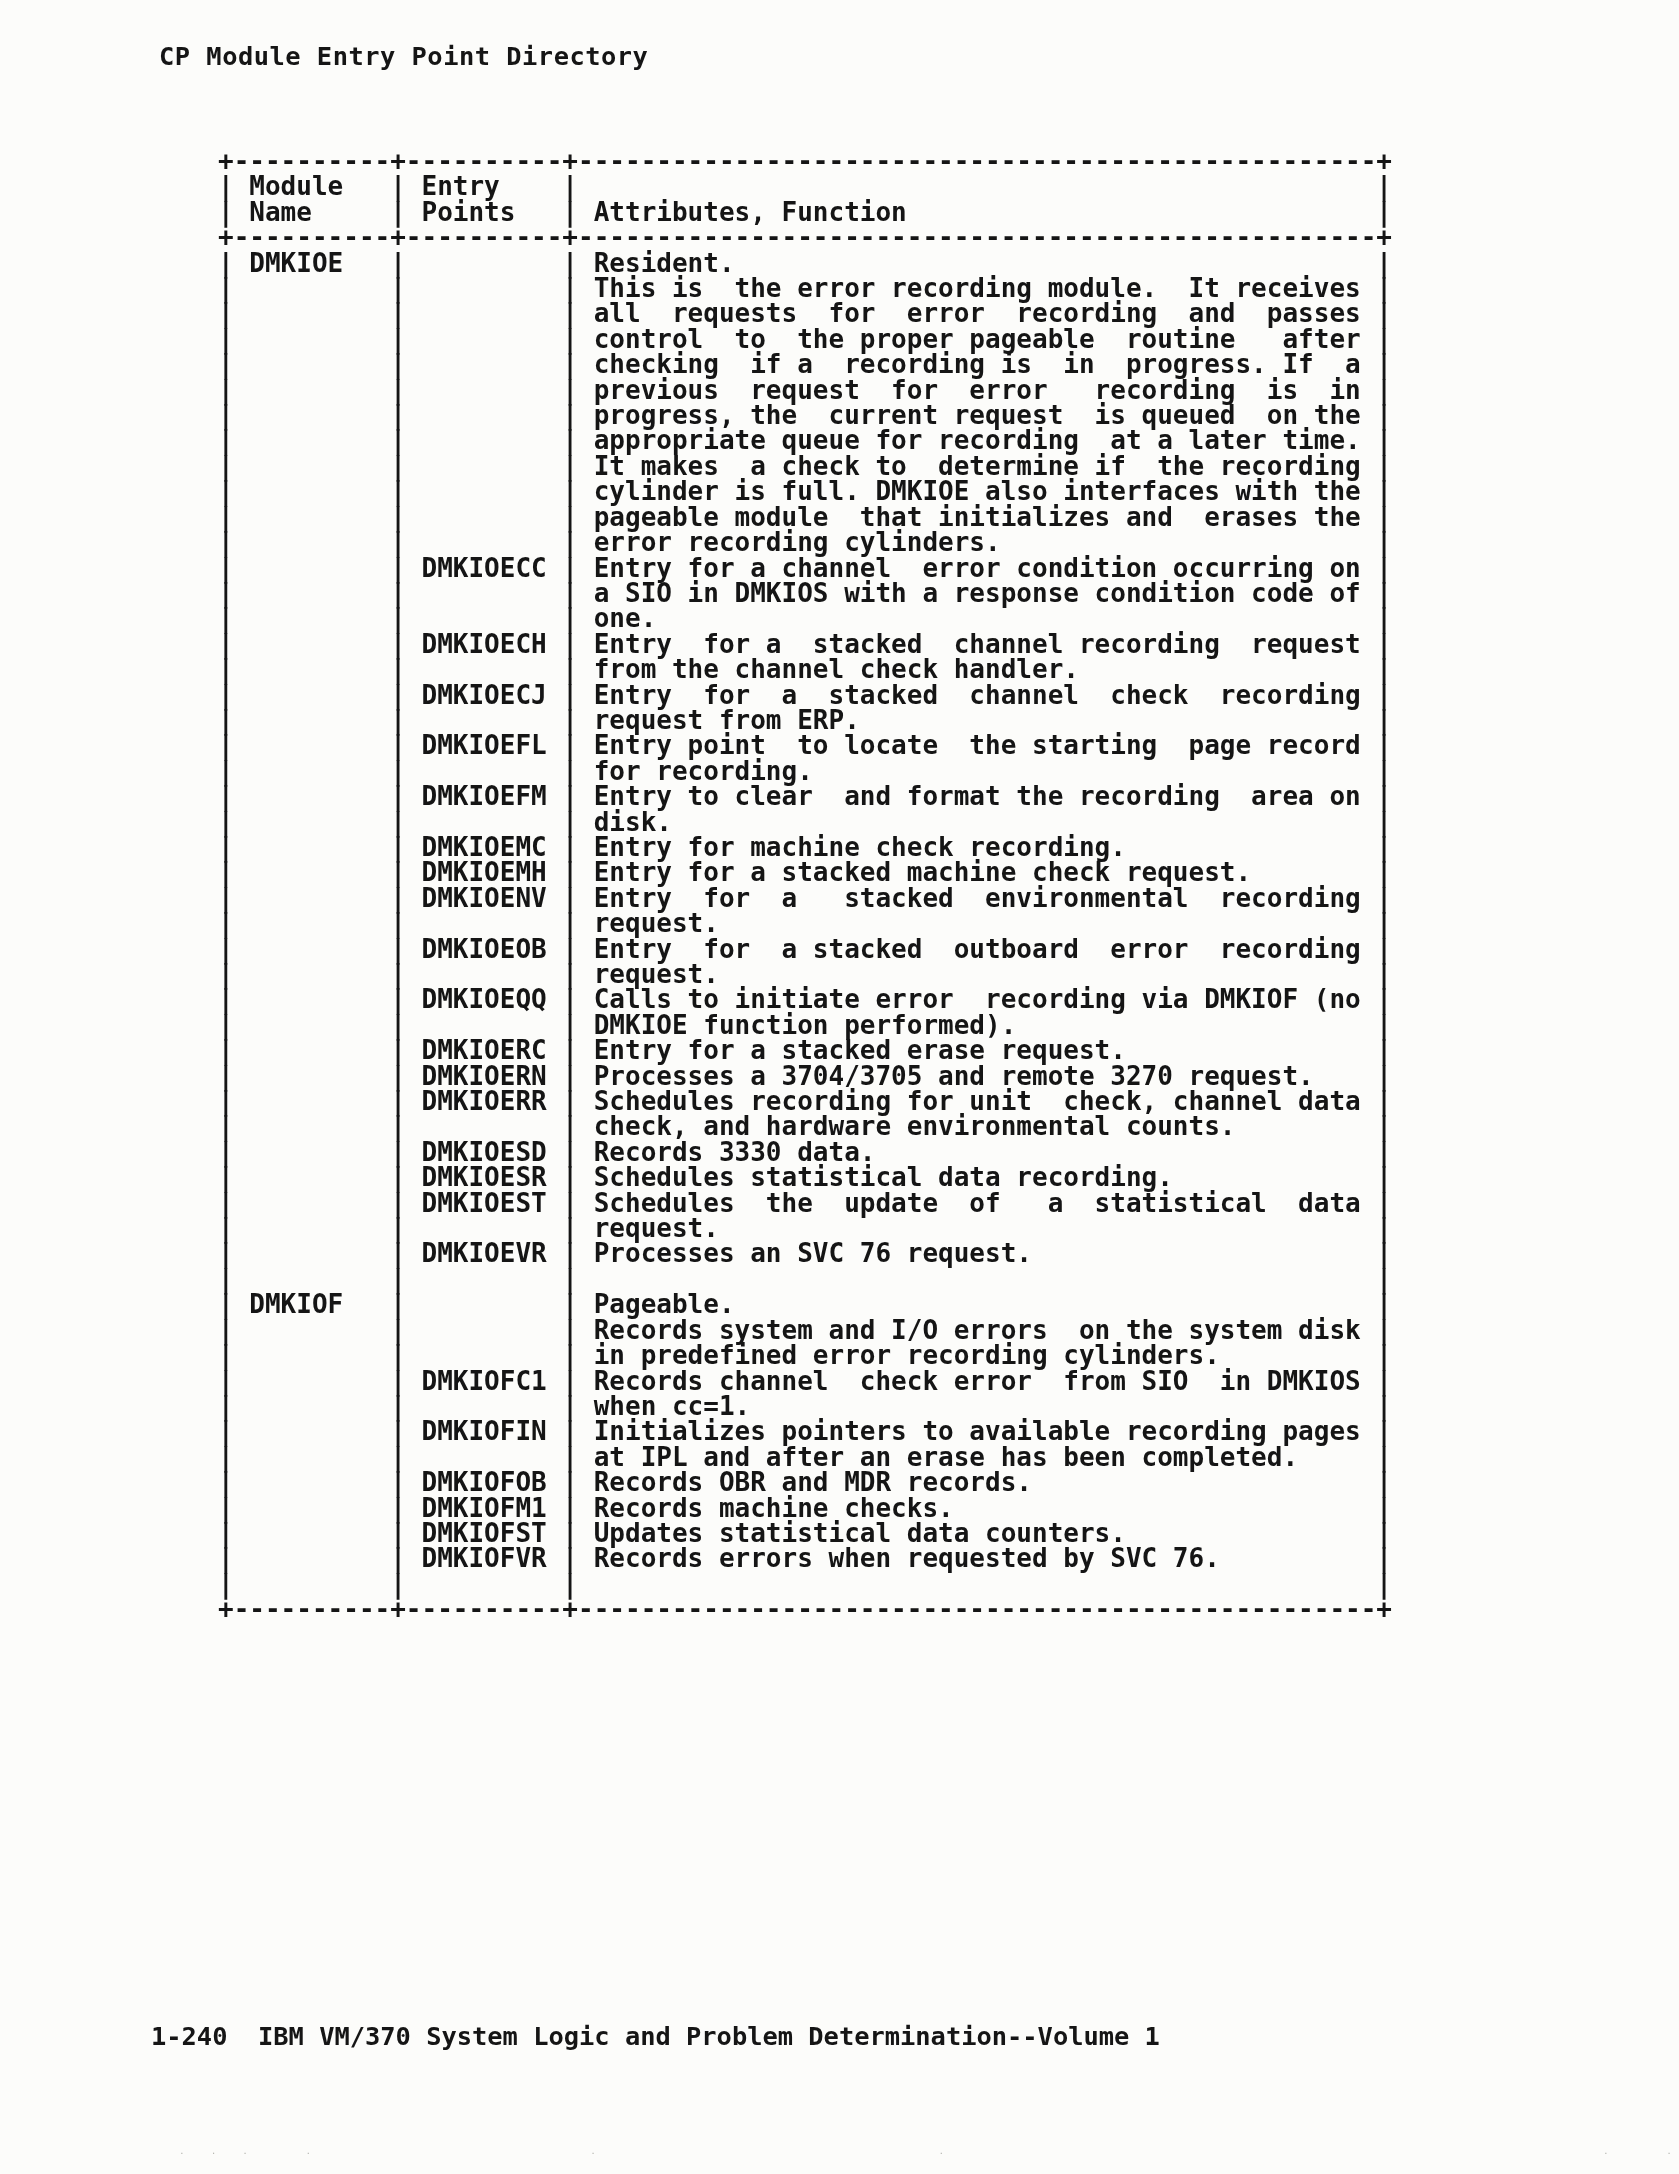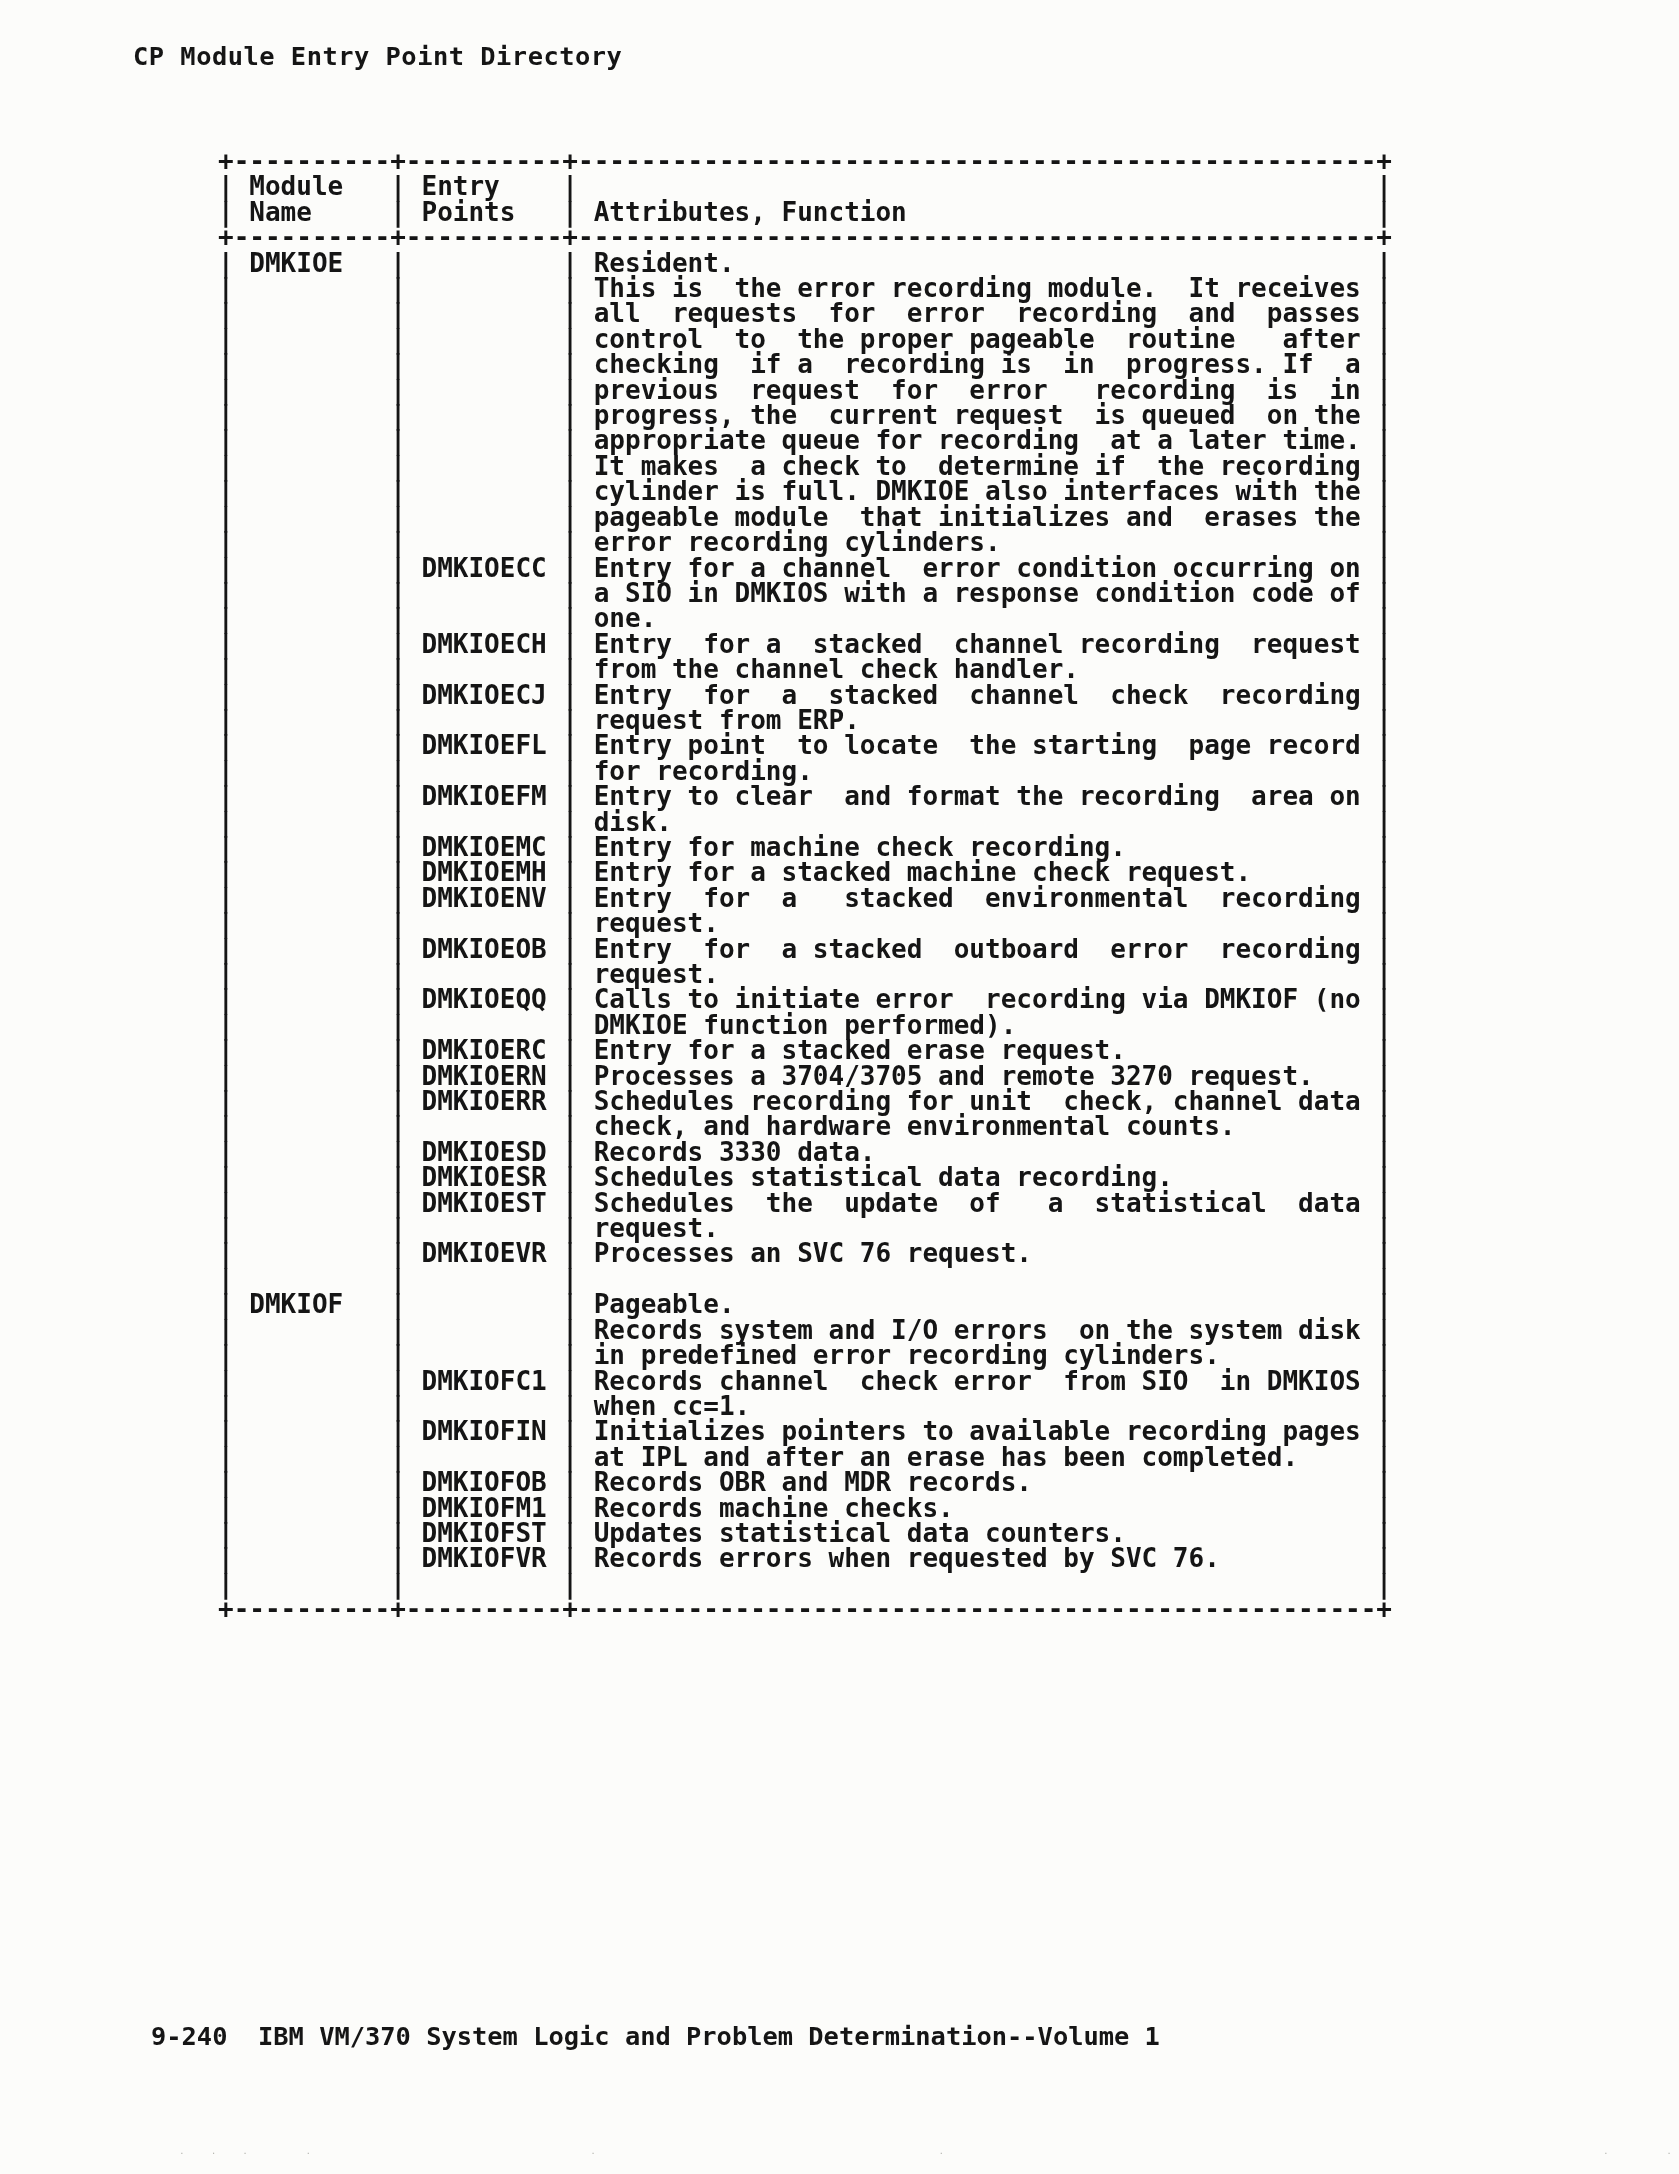--- a/index.html
+++ b/index.html
@@ -11,21 +11,21 @@
     position: relative;
     font-family: "DejaVu Sans Mono", "Liberation Mono", monospace;
     color: #151515;
   }
   .page {
     position: absolute;
     inset: 0;
   }
   .page-title {
     position: absolute;
-    left: 133px;
+    left: 159px;
     top: 41px;
     font-size: 25.4px;
     font-weight: bold;
     letter-spacing: 0.5px;
     white-space: pre;
   }
   .module-table {
     position: absolute;
     left: 218px;
     top: 149px;
@@ -113,18 +113,18 @@
 |          |          | when cc=1.                                        |
 |          | DMKIOFIN | Initializes pointers to available recording pages |
 |          |          | at IPL and after an erase has been completed.     |
 |          | DMKIOFOB | Records OBR and MDR records.                      |
 |          | DMKIOFM1 | Records machine checks.                           |
 |          | DMKIOFST | Updates statistical data counters.                |
 |          | DMKIOFVR | Records errors when requested by SVC 76.          |
 |          |          |                                                   |
 +----------+----------+---------------------------------------------------+</pre>
 
-  <div class="page-footer">9-240  IBM VM/370 System Logic and Problem Determination--Volume 1</div>
+  <div class="page-footer">1-240  IBM VM/370 System Logic and Problem Determination--Volume 1</div>
 
   <div class="scan-noise">... .        .          .                    . . .. .            .</div>
 
 </div>
 
 
 </body></html>

